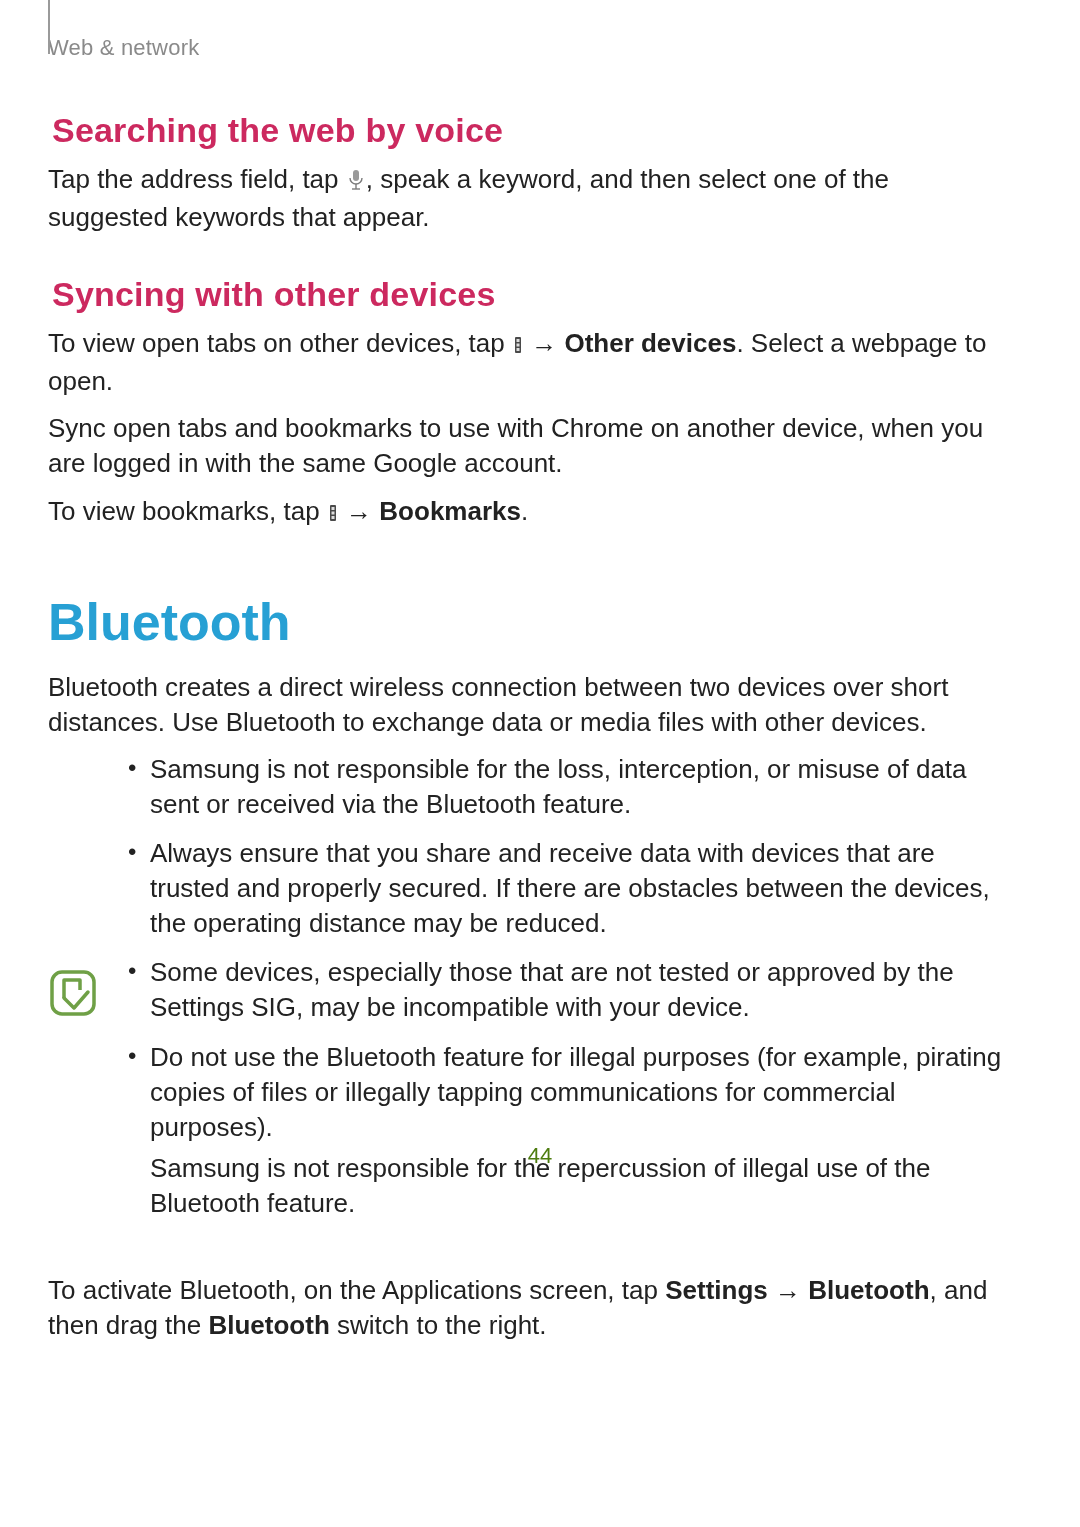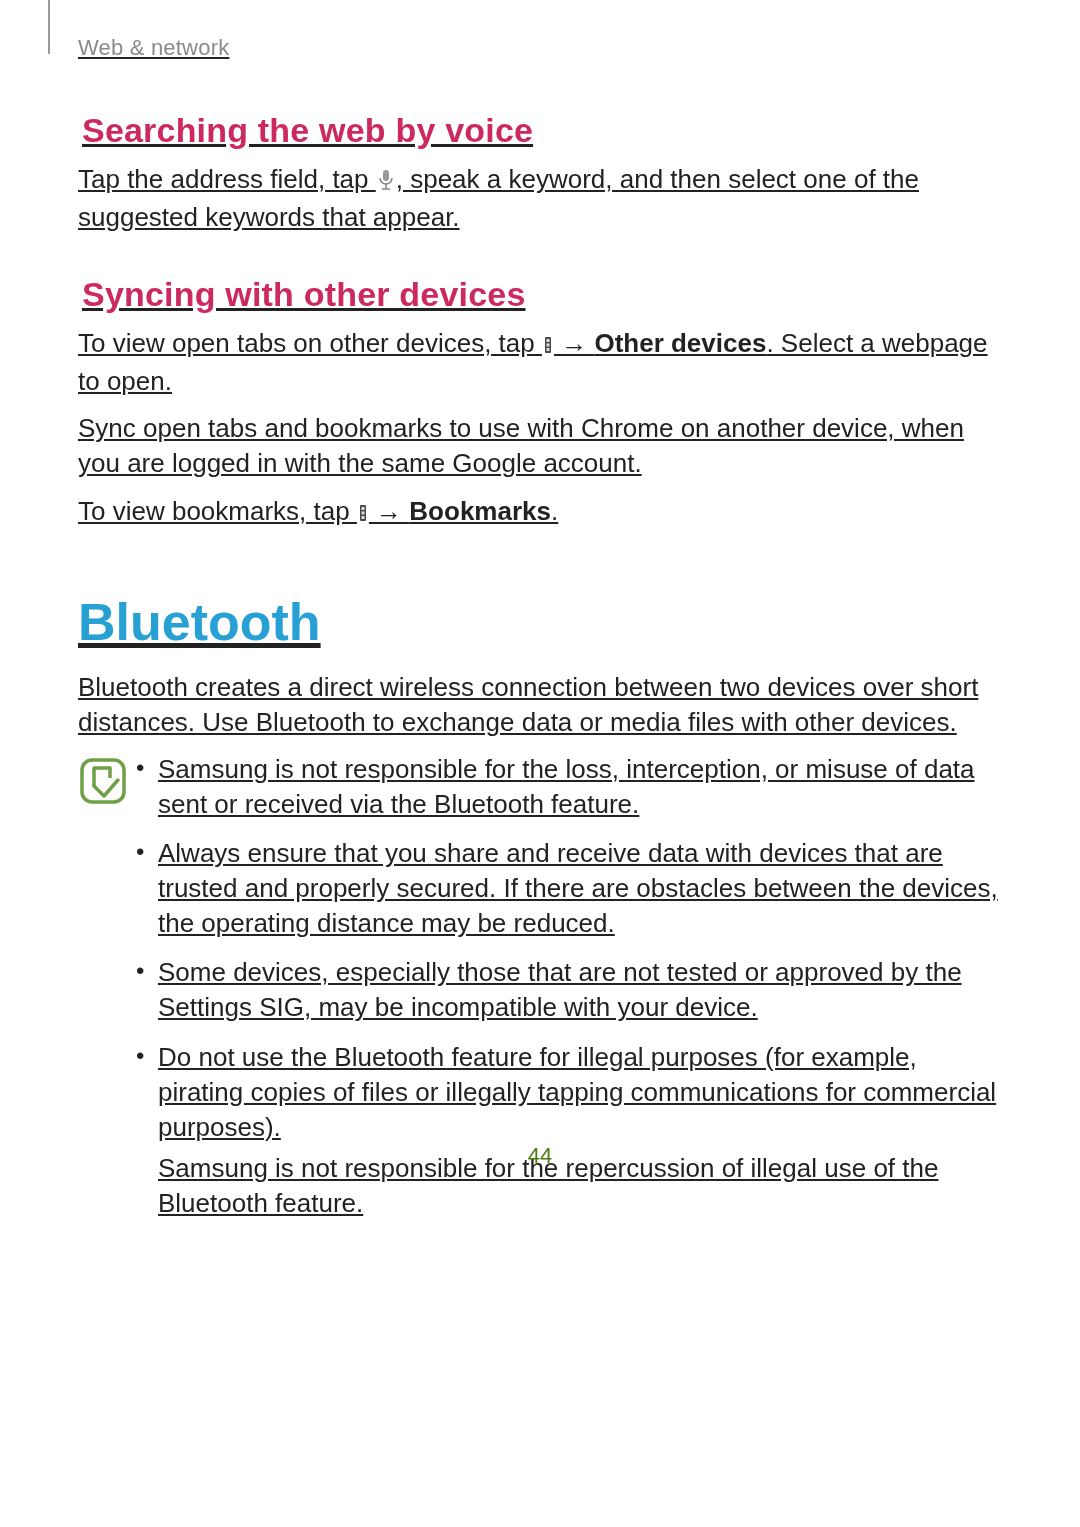--- a/index.html
+++ b/index.html
@@ -11,22 +11,21 @@
     background: #fff;
     font-family: "Segoe UI", "Myriad Pro", "Helvetica Neue", Arial, sans-serif;
     color: #222;
     font-weight: 400;
   }
   .page {
     position: relative;
     box-sizing: border-box;
     width: 1080px;
     height: 1219px;
-    padding: 35px 78px 0 78px;
-    text-decoration: underline;
+    padding: 35px 78px 0 48px;
   }
   .tab-mark {
     position: absolute;
     left: 48px;
     top: 0;
     width: 2px;
     height: 54px;
     background: #9a9a9a;
   }
   .running-head {
@@ -60,22 +59,22 @@
   .gap { height: 28px; }
   .gap-big { height: 12px; }
   b { font-weight: 700; }
   .inline-icon {
     display: inline-block;
     vertical-align: -3px;
     margin: 0 1px;
   }
   .note-row {
     display: flex;
-    align-items: flex-start;
-    gap: 0;
+    align-items: center;
+    gap: 22px;
     margin-top: 6px;
   }
   .note-icon {
     flex: 0 0 auto;
     margin-top: 4px;
   }
   ul.note-list {
     list-style: none;
     margin: 0;
     padding: 0;
@@ -170,15 +169,18 @@
       <li>
         <span>Do not use the Bluetooth feature for illegal purposes (for example, pirating copies of files or illegally tapping communications for commercial purposes).</span>
         <span class="sub-para">Samsung is not responsible for the repercussion of illegal use of the Bluetooth feature.</span>
       </li>
     </ul>
   </div>
 
   <div class="gap-big"></div>
   <div style="height:26px"></div>
 
+  <p class="body">
+    <span>To activate Bluetooth, on the Applications screen, tap </span><b>Settings</b><span> → </span><b>Bluetooth</b><span>, and then drag the </span><b>Bluetooth</b><span> switch to the right.</span>
+  </p>
 
   <div class="page-num">44</div>
 </div>
 
 </body></html>

